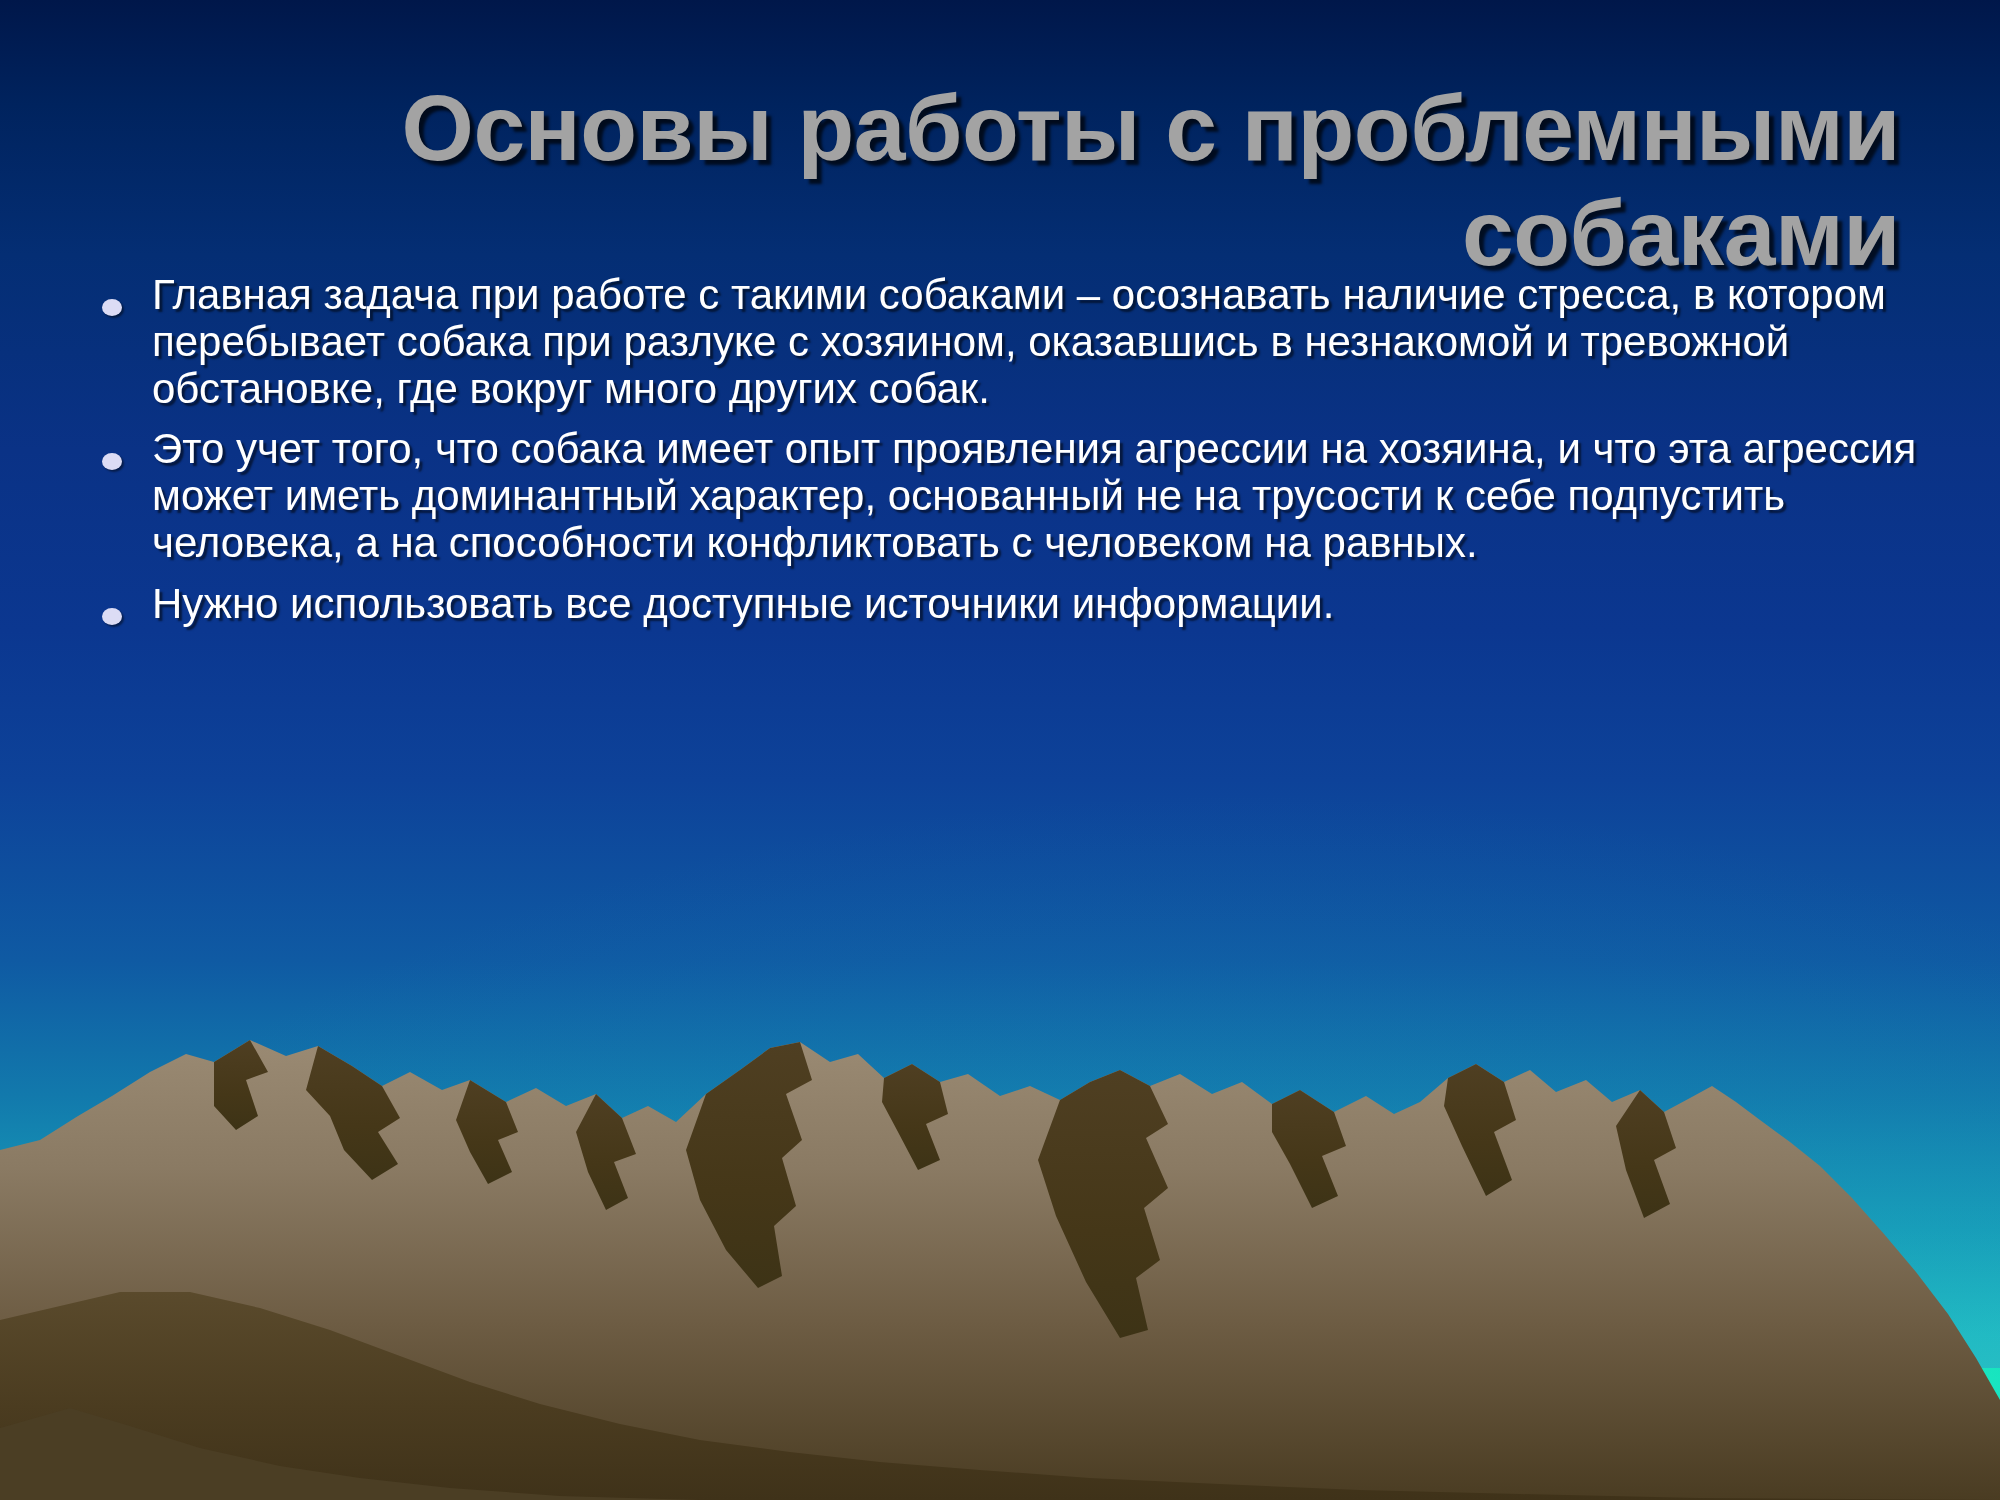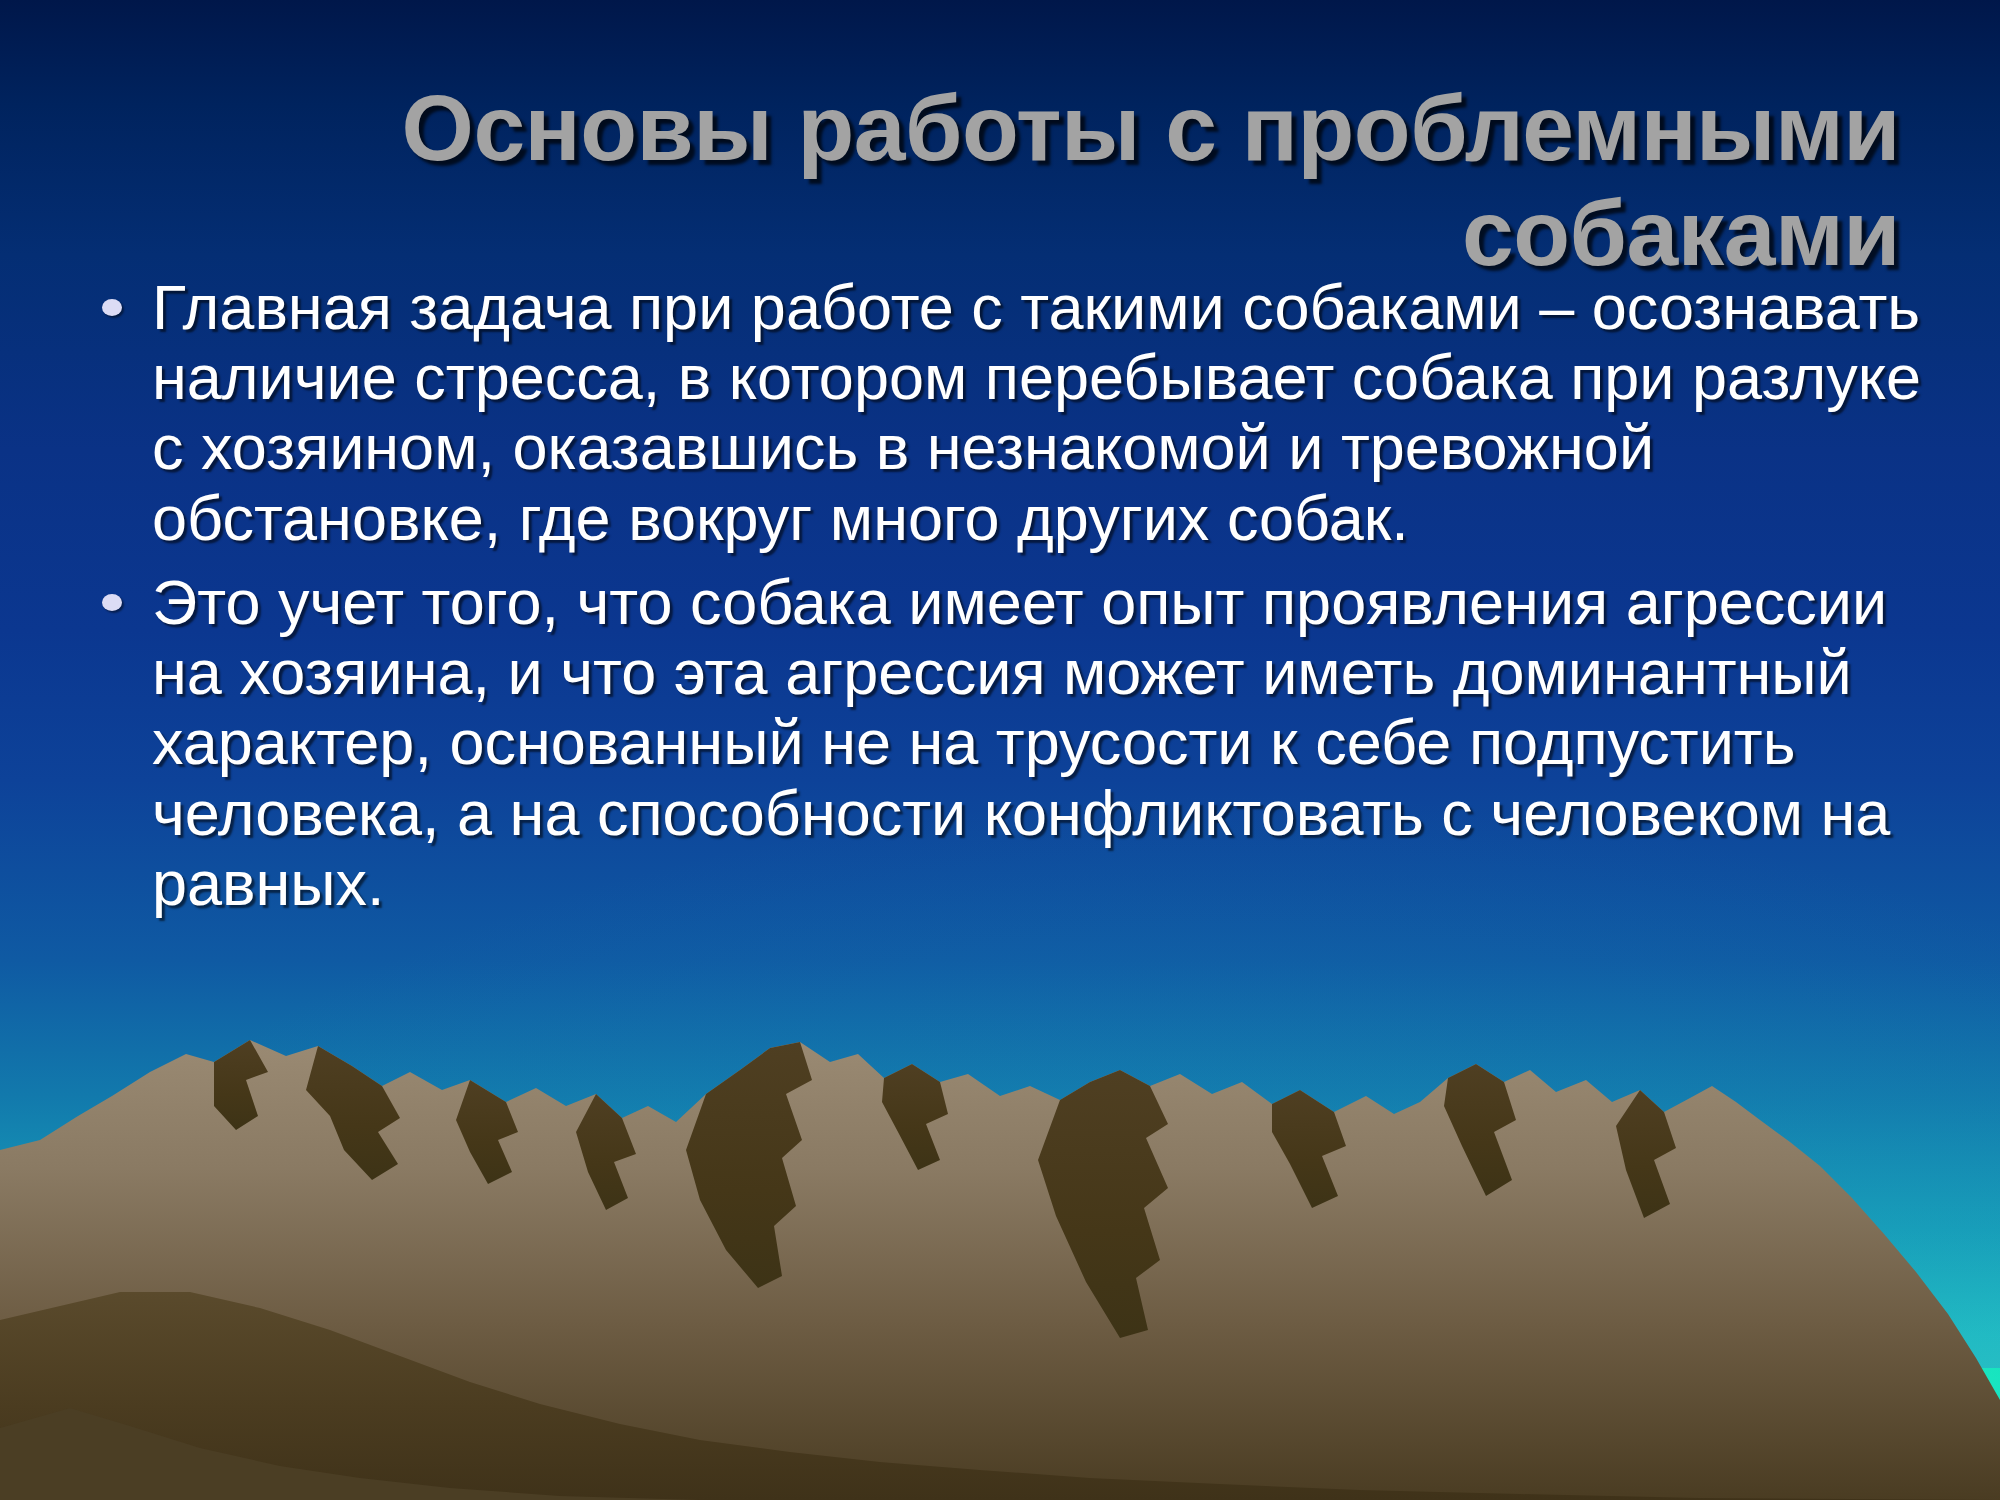--- a/index.html
+++ b/index.html
@@ -103,21 +103,21 @@
     width: 1840px;
     margin: 0;
     padding: 0;
     list-style: none;
   }
   .bullet-row {
     position: relative;
     padding-left: 64px;
     margin: 0 0 14px 0;
     color: #ffffff;
-    font-size: 63px;
+    font-size: 42px;
     line-height: 1.115;
     text-shadow: 3px 3px 2px rgba(0,0,0,0.55);
   }
   .bullet-row:last-child { margin-bottom: 0; }
   .bullet-dot {
     position: absolute;
     left: 14px;
     top: 27px;
     width: 20px;
     height: 17px;
@@ -232,15 +232,19 @@
 
   <ul class="body-list">
     <li class="bullet-row">
       <span class="bullet-dot"></span>
       <span class="bullet-text">Главная задача при работе с такими собаками – осознавать наличие стресса, в котором перебывает собака при разлуке с хозяином, оказавшись в незнакомой и тревожной обстановке, где вокруг много других собак.</span>
     </li>
     <li class="bullet-row">
       <span class="bullet-dot"></span>
       <span class="bullet-text">Это учет того, что собака имеет опыт проявления агрессии на хозяина, и что эта агрессия может иметь доминантный характер, основанный не на трусости к себе подпустить человека, а на способности конфликтовать с человеком на равных.</span>
     </li>
+    <li class="bullet-row">
+      <span class="bullet-dot"></span>
+      <span class="bullet-text">Нужно использовать все доступные источники информации.</span>
+    </li>
   </ul>
 
 </div>
 
 </body></html>

